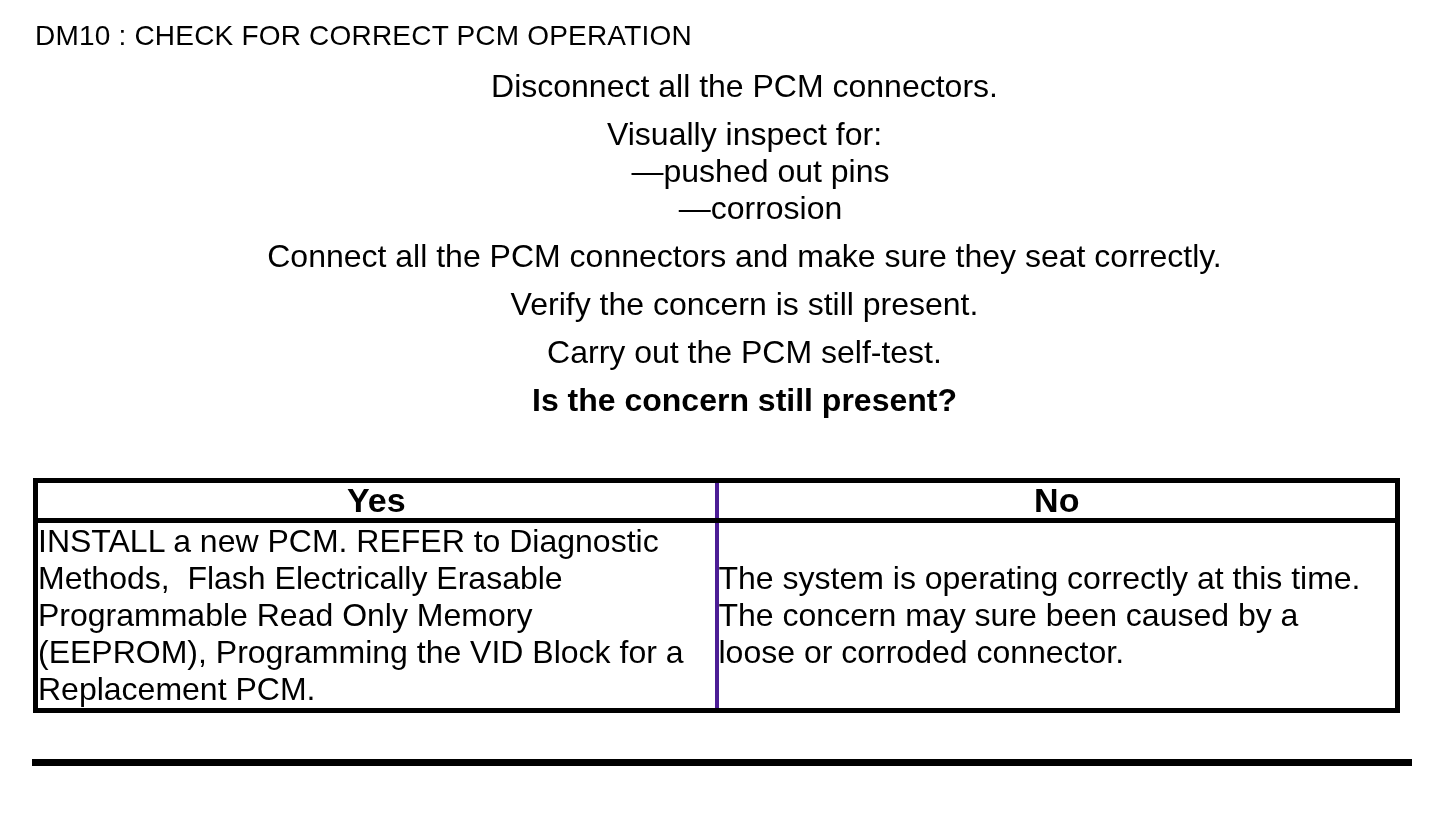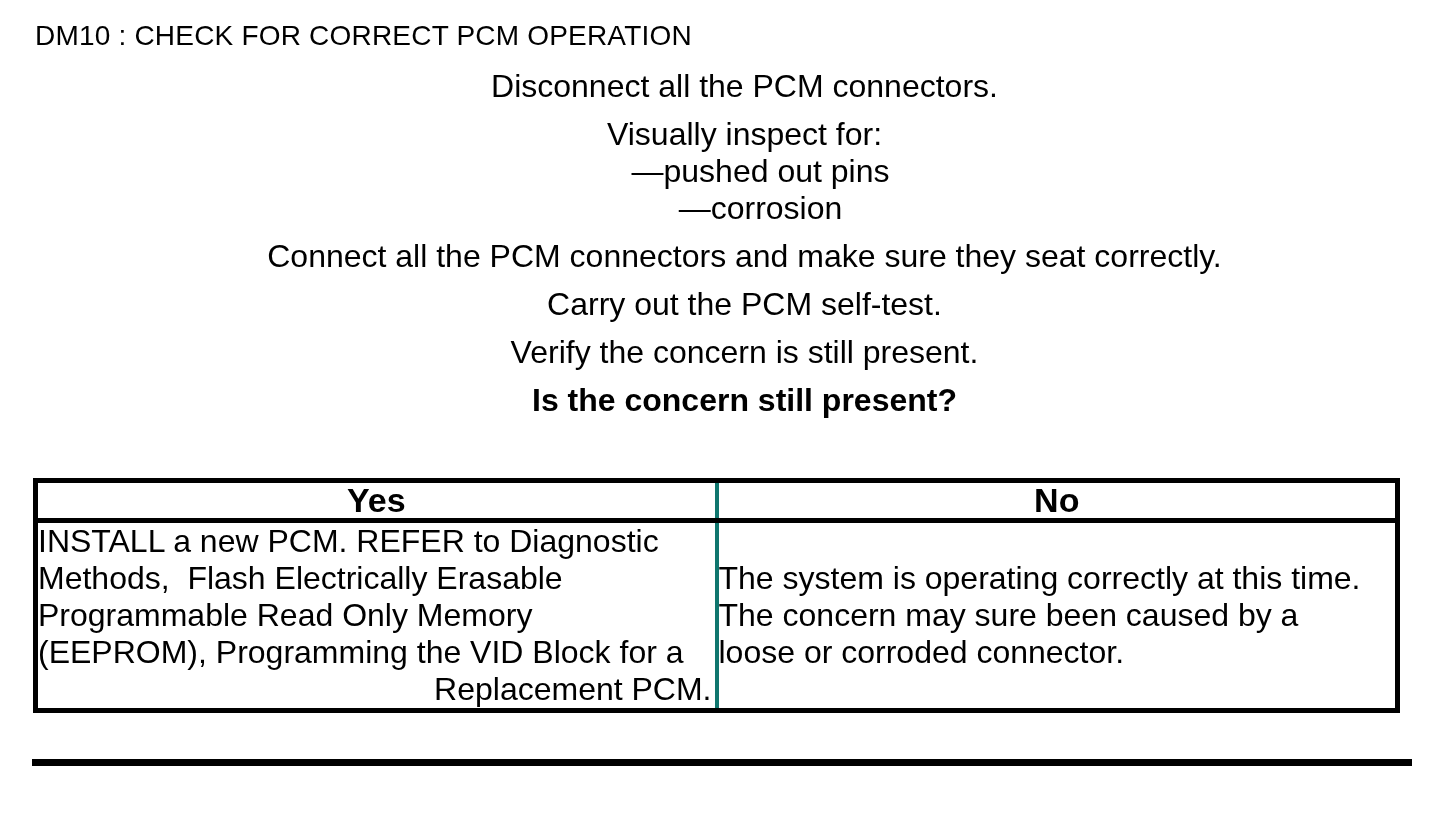--- a/index.html
+++ b/index.html
@@ -42,32 +42,32 @@
   }
   table.results th {
     font-size: 34px;
     font-weight: bold;
     text-align: center;
     height: 35px;
     line-height: 35px;
     padding: 0;
     border-bottom: 5px solid #000;
   }
-  table.results .col-yes { width: 679px; border-right: 4px solid #0f766e; }
+  table.results .col-yes { width: 679px; border-right: 4px solid #4c1d95; }
   table.results .col-no  { width: 679px; }
   table.results td {
     font-size: 32px;
     line-height: 37px;
     height: 184px;
     padding: 0;
   }
   td.yes-cell { vertical-align: top; padding: 1px 0 0 3px; }
   td.no-cell  { vertical-align: middle; padding-left: 7px; }
   .cell-line { white-space: pre; }
-  .yes-cell .cell-line.centered { text-align: right; padding-right: 3px; }
+  .yes-cell .cell-line.centered { text-align: left; padding-right: 3px; }
   .hrule {
     margin: 46px 0 0 -1px;
     width: 1380px;
     height: 7px;
     background: #000000;
   }
 </style>
 </head>
 <body>
 
@@ -78,23 +78,23 @@
   <div class="para">Disconnect all the PCM connectors.</div>
 
   <div class="para">
     <div>Visually inspect for:</div>
     <div class="indent-item">—pushed out pins</div>
     <div class="indent-item">—corrosion</div>
   </div>
 
   <div class="para">Connect all the PCM connectors and make sure they seat correctly.</div>
 
+  <div class="para">Verify the concern is still present.</div>
+
   <div class="para">Carry out the PCM self-test.</div>
-
-  <div class="para">Verify the concern is still present.</div>
 
   <div class="para bold">Is the concern still present?</div>
 
   <table class="results">
     <thead>
       <tr>
         <th class="col-yes">Yes</th>
         <th class="col-no">No</th>
       </tr>
     </thead>

